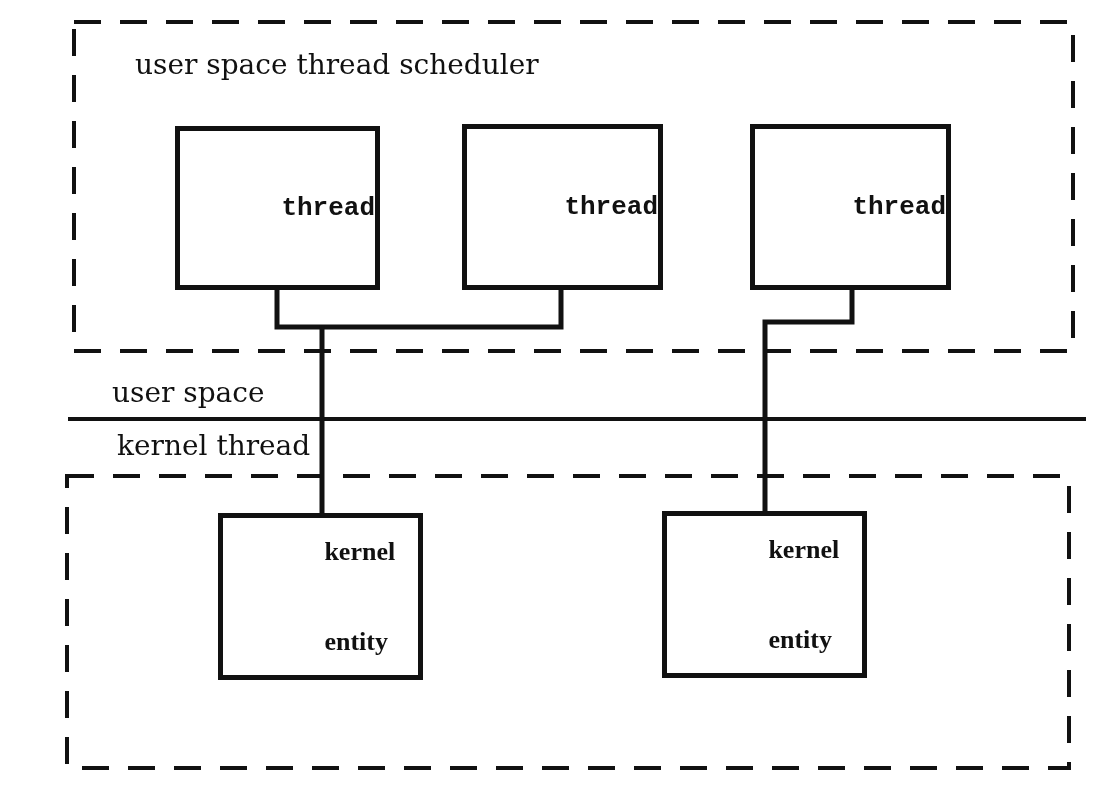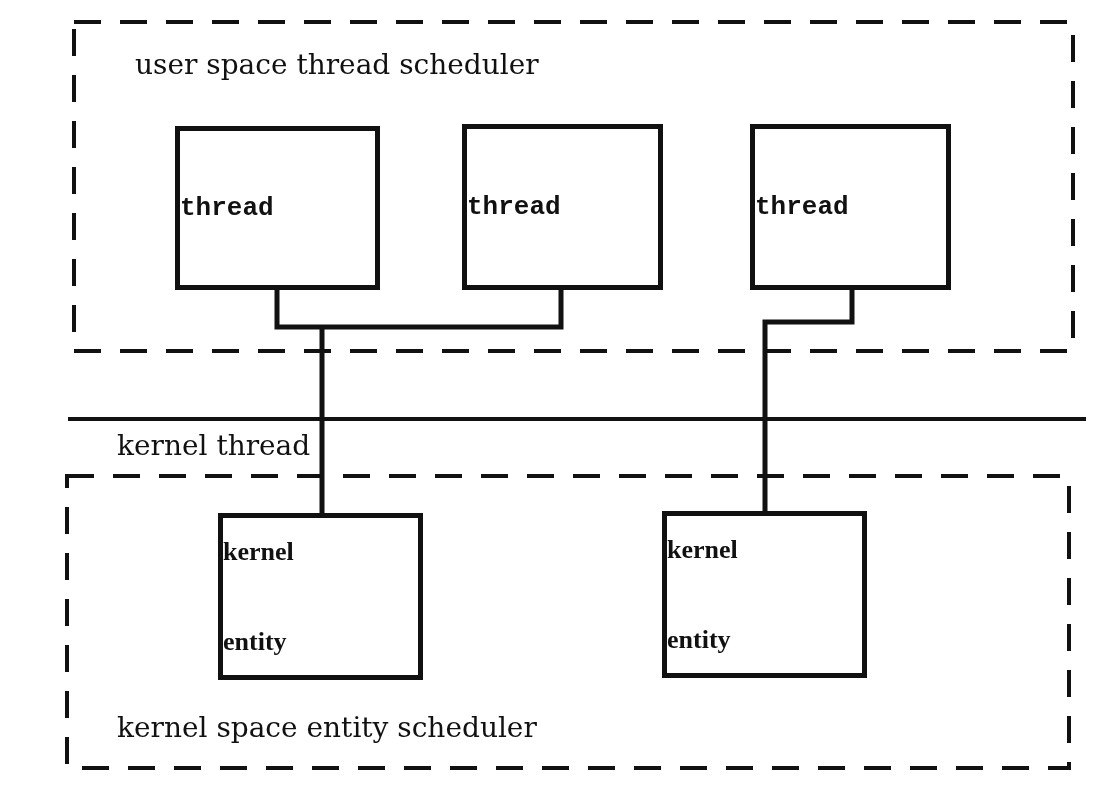--- a/index.html
+++ b/index.html
@@ -15,21 +15,21 @@
     left: 0; top: 0;
     width: 1116px; height: 792px;
   }
   .box {
     position: absolute;
     box-sizing: border-box;
     border: 5px solid #111111;
     background: #ffffff;
     display: flex;
     align-items: center;
-    justify-content: flex-start;
+    justify-content: flex-end;
     text-align: center;
   }
   .mono-label {
     font-family: "Liberation Mono", "DejaVu Sans Mono", monospace;
     font-weight: bold;
     font-size: 26px;
     color: #111111;
     line-height: 30px;
     white-space: pre;
   }
@@ -69,24 +69,24 @@
 
     <path d="M277 288 L277 327 L561 327 L561 288" fill="none" stroke="#111111" stroke-width="5"></path>
 
     <line x1="322" y1="325" x2="322" y2="518" stroke="#111111" stroke-width="5"></line>
 
     <path d="M852 288 L852 322 L765 322 L765 516" fill="none" stroke="#111111" stroke-width="5"></path>
   </svg>
 
   <div class="serif-label label-user-scheduler">user space thread scheduler</div>
 
+  <div class="serif-label label-user-space">user space</div>
 
   <div class="serif-label label-kernel-space">kernel thread</div>
 
-  <div class="serif-label label-kernel-scheduler">kernel space entity scheduler</div>
 
   <div class="box thread-1">
     <span class="mono-label">thread</span>
   </div>
   <div class="box thread-2">
     <span class="mono-label">thread</span>
   </div>
   <div class="box thread-3">
     <span class="mono-label">thread</span>
   </div>

